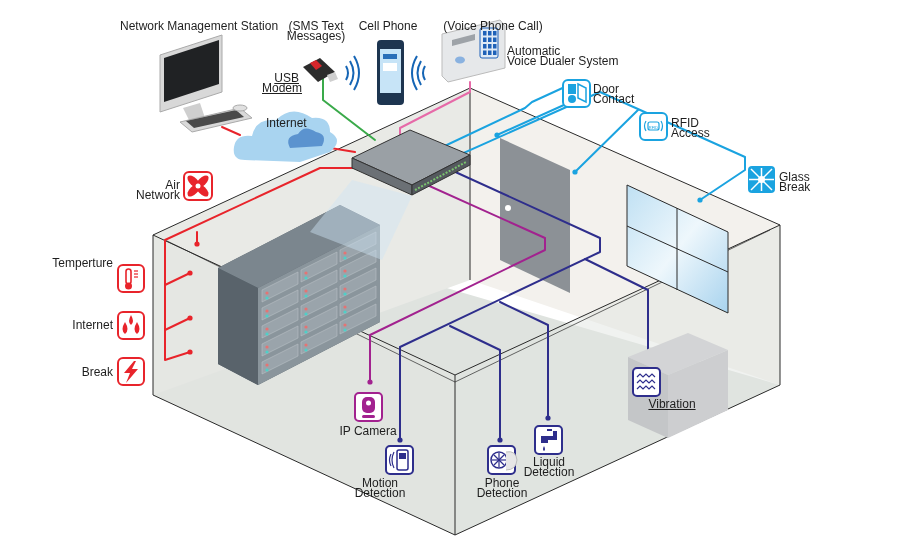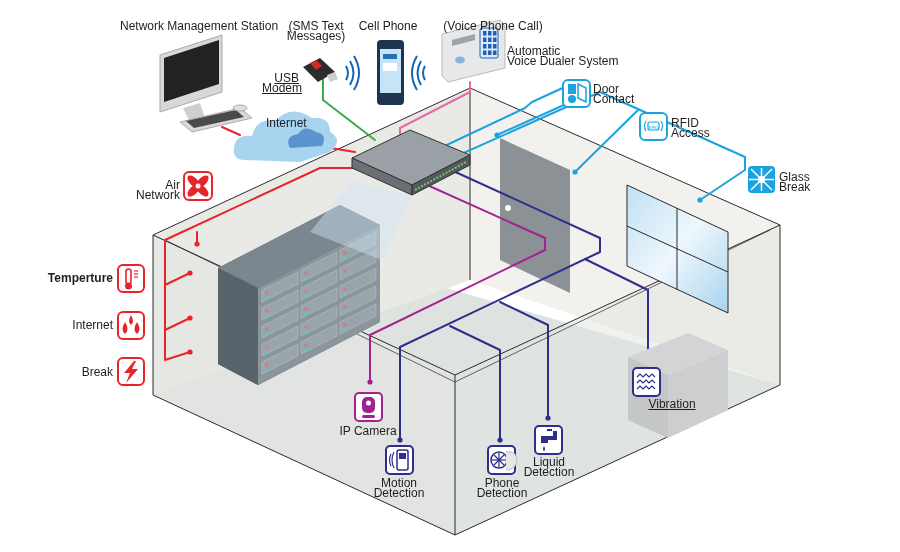--- a/index.html
+++ b/index.html
@@ -366,26 +366,26 @@
 </div>
 <div class="lbl" style="left:779px;top:172px;">
   <span>Glass</span>
   <span>Break</span>
 </div>
 
 <div class="lbl r" style="left:130px;top:180px;width:50px;">
   <span>Air</span>
   <span>Network</span>
 </div>
-<div class="lbl r" style="left:40px;top:273px;width:73px;font-weight:bold;">Temperture</div>
+<div class="lbl r" style="left:40px;top:258px;width:73px;">Temperture</div>
 <div class="lbl r" style="left:40px;top:320px;width:73px;">Internet</div>
 <div class="lbl r" style="left:40px;top:367px;width:73px;">Break</div>
 
 <div class="lbl c" style="left:333px;top:426px;width:70px;">IP Camera</div>
-<div class="lbl c" style="left:364px;top:478px;width:70px;">
+<div class="lbl c" style="left:345px;top:478px;width:70px;">
   <span>Motion</span>
   <span>Detection</span>
 </div>
 <div class="lbl c" style="left:467px;top:478px;width:70px;">
   <span>Phone</span>
   <span>Detection</span>
 </div>
 <div class="lbl c" style="left:514px;top:457px;width:70px;">
   <span>Liquid</span>
   <span>Detection</span>

